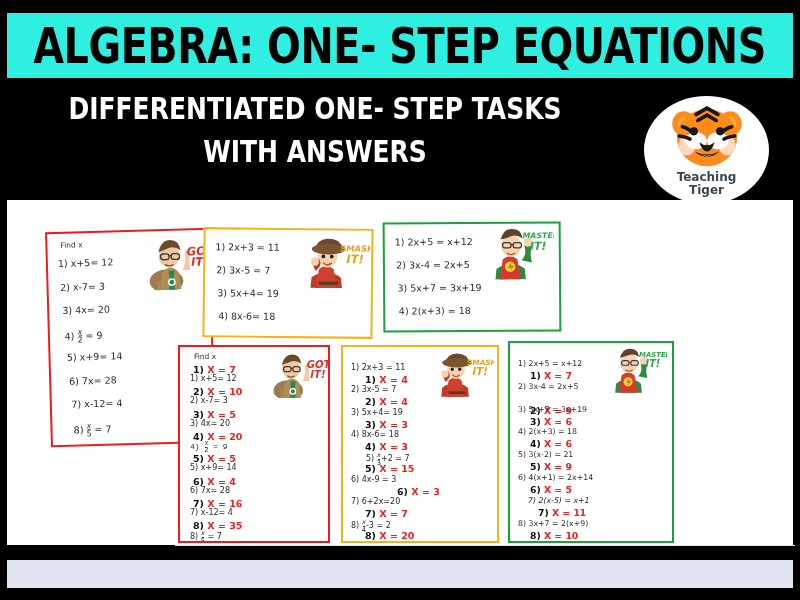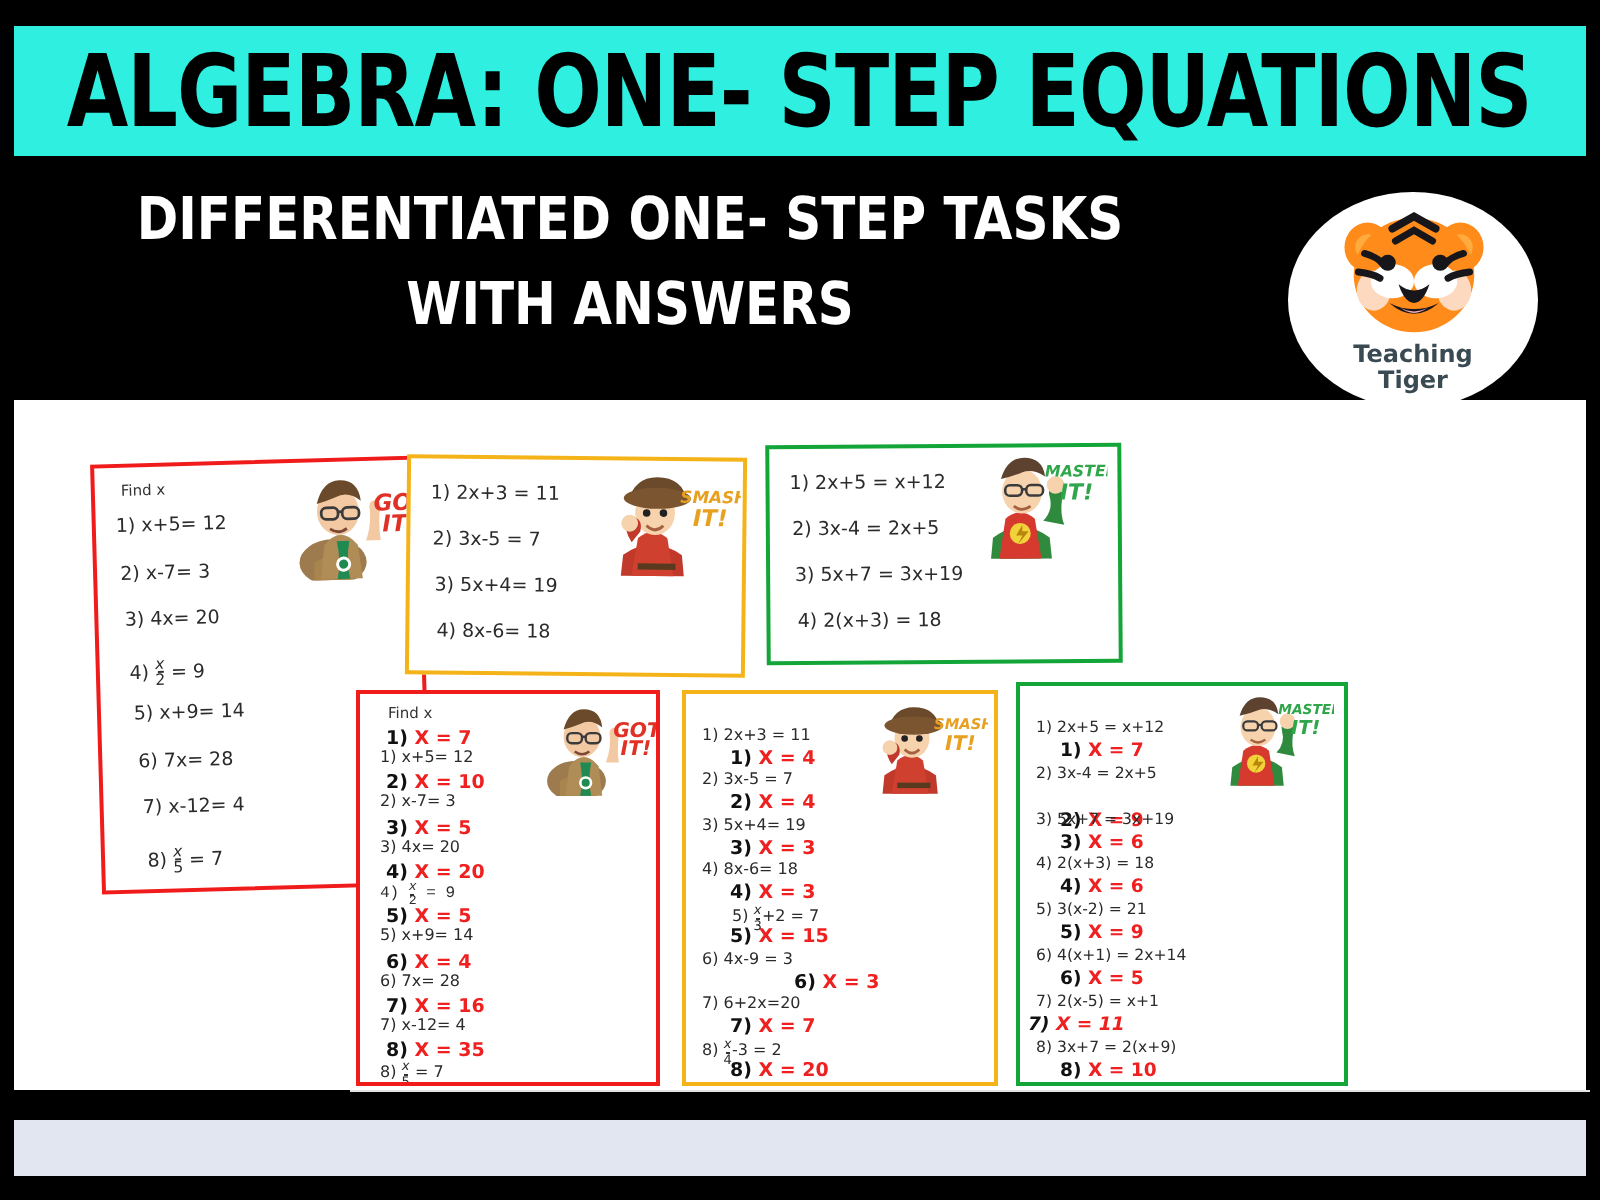--- a/index.html
+++ b/index.html
@@ -357,22 +357,22 @@
           <div class="a-line" style="left: 20px; top: 49.8px; font-size: 9.3px; margin-top: 12px;"><span>2)</span> <span class="ans">X = 9</span></div>
           <div class="q-line" style="left: 8px; top: 38.8px; font-size: 7.8px;">2)  3x-4 = 2x+5</div>
           <div class="a-line" style="left: 20px; top: 72.6px; font-size: 9.3px;"><span>3)</span> <span class="ans">X = 6</span></div>
           <div class="q-line" style="left: 8px; top: 61.6px; font-size: 7.8px;">3)  5x+7 = 3x+19</div>
           <div class="a-line" style="left: 20px; top: 95.4px; font-size: 9.3px;"><span>4)</span> <span class="ans">X = 6</span></div>
           <div class="q-line" style="left: 8px; top: 84.4px; font-size: 7.8px;">4)  2(x+3) = 18</div>
           <div class="a-line" style="left: 20px; top: 118.2px; font-size: 9.3px;"><span>5)</span> <span class="ans">X = 9</span></div>
           <div class="q-line" style="left: 8px; top: 107.2px; font-size: 7.8px;">5)  3(x-2) = 21</div>
           <div class="a-line" style="left: 20px; top: 141px; font-size: 9.3px;"><span>6)</span> <span class="ans">X = 5</span></div>
           <div class="q-line" style="left: 8px; top: 130px; font-size: 7.8px;">6)  4(x+1) = 2x+14</div>
-          <div class="a-line" style="left: 4px; top: 163.8px; font-size: 9.3px; font-style: italic;"><span>7)</span> <span class="ans">X  = 11</span></div>
-          <div class="q-line" style="left: 8px; top: 152.8px; font-size: 7.8px;">7)  2(x-5) = x+1</div>
+          <div class="a-line" style="left: 28px; top: 163.8px; font-size: 9.3px;"><span>7)</span> <span class="ans">X  = 11</span></div>
+          <div class="q-line" style="left: 18px; top: 152.8px; font-size: 7.8px; font-style: italic;">7)  2(x-5) = x+1</div>
           <div class="a-line" style="left: 20px; top: 186.6px; font-size: 9.3px;"><span>8)</span> <span class="ans">X = 10</span></div>
           <div class="q-line" style="left: 8px; top: 175.6px; font-size: 7.8px;">8)  3x+7 = 2(x+9)</div>
         </div>
       <div class="char" style="left:96px;top:2px;">
           <svg width="60.720000000000006" height="47.84" viewBox="0 0 66 52">
             <path d="M11 42 q14 -10 27 0 l1 10 l-29 0 z" fill="#2f8a3e"></path>
             <path d="M17 33 q7 -6 14 0 l3 19 l-20 0 z" fill="#d63a2f"></path>
             <circle cx="24" cy="40" r="5" fill="#f2d23a"></circle>
             <path d="M25 36 l-3 5 l3 0 l-2 4 l5 -6 l-3 0 z" fill="#b8860b"></path>
             <ellipse cx="25" cy="20" rx="9.5" ry="10.5" fill="#f6d2ad"></ellipse>

